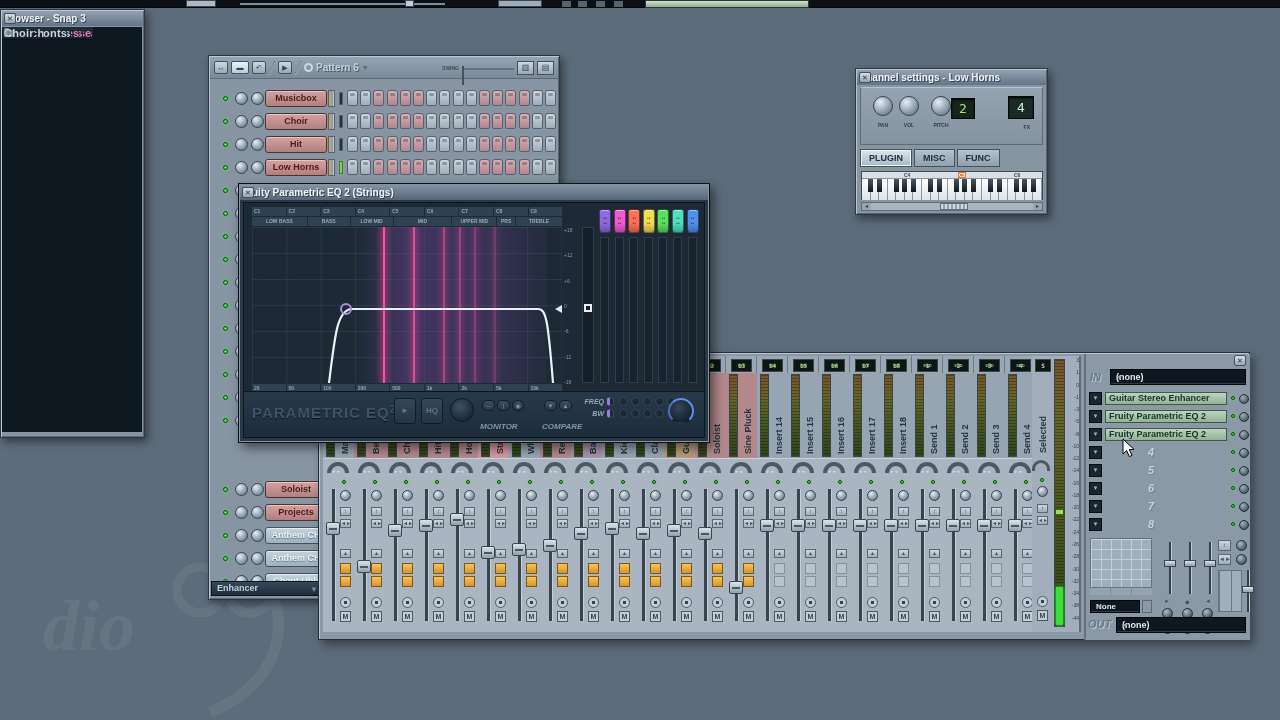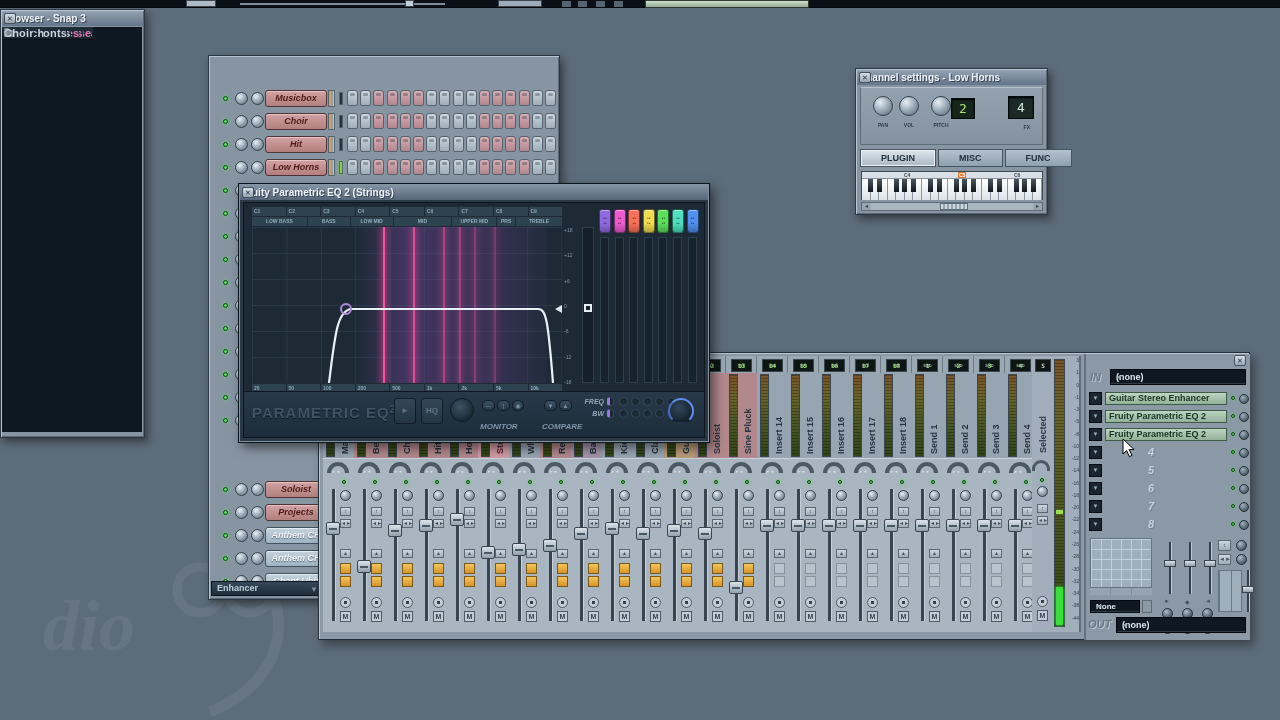--- a/index.html
+++ b/index.html
@@ -63,21 +63,21 @@
   .rk-slider{width:52px;height:8px;border-top:3px solid transparent;background:
       linear-gradient(#62717e,#62717e) 0 60%/100% 2px no-repeat;position:relative;}
   .rk-slider i{position:absolute;left:6px;top:0;width:8px;height:8px;background:linear-gradient(#dfe8ee,#a9b8c4);border:1px solid #44515d;}
   .rk-ico{width:17px;height:14px;background:linear-gradient(#cfd9e1,#9aa8b5);border:1px solid #44515d;color:#2e3c48;font-size:8px;line-height:12px;text-align:center;}
   .rack-row{left:2px;width:348px;height:23px;}
   .rack-row .led{left:12px;top:9px;}
   .rack-row .kn{width:13px;height:13px;top:5px;}
   .rack-row .kn.k1{left:24px}.rack-row .kn.k2{left:40px}
   .ch-name{left:54px;top:3px;width:62px;height:17px;border-radius:3px;font-size:9px;font-weight:bold;
       text-align:center;line-height:15px;border:1px solid #4c3434;
-      background:linear-gradient(#d2a3a3,#b37e7e);color:#4e1a1a;box-shadow:inset 0 1px 0 #e8c4c4;font-style:italic;}
+      background:linear-gradient(#d2a3a3,#b37e7e);color:#4e1a1a;box-shadow:inset 0 1px 0 #e8c4c4;}
   .ch-name.gray{background:linear-gradient(#c6d5df,#9db2c0);border-color:#42525e;color:#f2f7fb;box-shadow:inset 0 1px 0 #e2edf4;text-shadow:0 1px 1px #5a6a76;}
   .ch-stripes{left:117px;top:3px;width:7px;height:17px;background:repeating-linear-gradient(to right,#c9a06a 0 2px,#8fa0ad 2px 4px,#b8c6d1 4px 7px);border:1px solid #55646f;}
   .ch-mini{left:128px;top:5px;width:4px;height:13px;background:#24313c;border:1px solid #55646f;}
   .ch-mini.on{background:#7fd34e;box-shadow:0 0 3px #7fd34e;}
   .steps{left:136px;top:3px;height:17px;}
   .step{top:0;width:11px;height:16px;border:1px solid #55636e;border-radius:3px 3px 2px 2px;}
   .step.off{background:linear-gradient(#ccd6de,#9fadb9);}
   .step.on{background:linear-gradient(#d9aeb4,#b2868e);}
   .step:before{content:"";position:absolute;left:2px;right:2px;top:2px;height:3px;background:rgba(40,55,65,.35);border-radius:1px;}
   #rack-groupbar{left:2px;bottom:3px;width:112px;height:15px;background:linear-gradient(#36485a,#1f2d3a);border:1px solid #0d161e;color:#c3d0db;font-size:9px;font-weight:bold;line-height:13px;padding-left:5px;}
@@ -188,21 +188,21 @@
 
   
   #cs-win{left:855px;top:68px;width:193px;height:147px;z-index:30;}
   #cs-knobs{left:4px;top:18px;right:4px;height:58px;background:linear-gradient(#95a3b1,#8593a1);border:1px solid #5d6c79;border-top-color:#b7c4cf;}
   .cs-kn{top:8px;width:20px;height:20px;}
   .cs-kl{top:34px;font-size:5px;font-weight:bold;color:#2e3d49;width:24px;text-align:center;}
   #cs-pitch-lcd{left:90px;top:10px;width:24px;height:21px;font-size:13px;line-height:19px;background:#16251a;color:#a8e07a;}
   #cs-fx-lcd{right:8px;top:8px;width:26px;height:23px;font-size:13px;line-height:21px;background:#1c2a26;color:#cfe8d8;}
   #cs-fx-l{right:12px;top:36px;font-size:5px;font-weight:bold;color:#2e3d49;}
   #cs-tabs{left:4px;top:80px;height:18px;display:flex;gap:2px;position:absolute;}
-  .cs-tab{position:static;height:18px;padding:0 20px;background:linear-gradient(#b4c2cd,#8fa0ae);border:1px solid #45545f;color:#22313d;font-size:9px;font-weight:bold;line-height:16px;}
+  .cs-tab{position:static;height:18px;padding:0 8px;background:linear-gradient(#b4c2cd,#8fa0ae);border:1px solid #45545f;color:#22313d;font-size:9px;font-weight:bold;line-height:16px;}
   .cs-tab.act{background:linear-gradient(#dbe5ec,#aab9c5);box-shadow:inset 0 0 0 1px #eef4f8;}
   #cs-piano{left:5px;top:102px;width:182px;height:29px;background:#fff;border:1px solid #3c4a56;}
   #cs-ruler{left:0;top:0;width:180px;height:7px;background:#d9dfe5;border-bottom:1px solid #8a97a2;}
   #cs-ruler i{font-style:normal;font-size:5px;color:#3a4854;top:0;font-weight:bold;}
   #cs-ruler i.org{background:#e07830;color:#fff;padding:0 1px;}
   #cs-keys{left:0;top:7px;width:180px;height:21px;}
   .wk{top:0;width:8.6px;height:21px;border-right:1px solid #8a97a2;background:linear-gradient(#fff,#dde3e8);}
   .bk{top:0;width:5px;height:13px;background:linear-gradient(#4a5660,#10161c);z-index:2;}
   #cs-scroll{left:5px;top:133px;width:182px;height:9px;background:#a9b6c0;border:1px solid #5d6c79;}
   #cs-scroll .ar{top:0;width:9px;height:7px;background:#95a4b0;color:#33424d;font-size:5px;line-height:7px;text-align:center;}
@@ -356,20 +356,35 @@
         </div>
         <div class="b-item c-gray">
           <div class="b-arrow">►</div>
           <div class="b-folder"></div>
           <div class="b-label" style="position: static;">Choir</div>
         </div>
       </div>
   </div>
 
   <div id="rack-win" class="win rel">
+    <div id="rack-toolbar">
+      <span class="rk-btn">↔</span>
+      <span class="rk-btn hl">▬</span>
+      <span class="rk-btn">↶</span>
+      <span class="rk-sep"></span>
+      <span class="rk-btn">▶</span>
+      <span class="rk-sep"></span>
+      <span class="rk-dot"></span>
+      <span class="rk-pat">Pattern 6</span>
+      <span style="position:static;color:#5c6b78;font-size:7px">▼</span>
+      <span class="rk-swing">SWING</span>
+      <span class="rk-slider"><i></i></span>
+      <span class="rk-ico">▥</span>
+      <span class="rk-ico">▤</span>
+    </div>
     <div id="rack-rows" style="position:absolute;left:0;top:28px;right:0;">
         <div class="rack-row rel" style="top: 3px;">
           <div class="led"></div>
           <div class="ball kn k1"></div>
           <div class="ball kn k2"></div>
           <div class="ch-name">Musicbox</div>
           <div class="ch-stripes"></div>
           <div class="ch-mini"></div>
           <div class="steps rel">
             <div class="step off" style="left: 0px;"></div>

